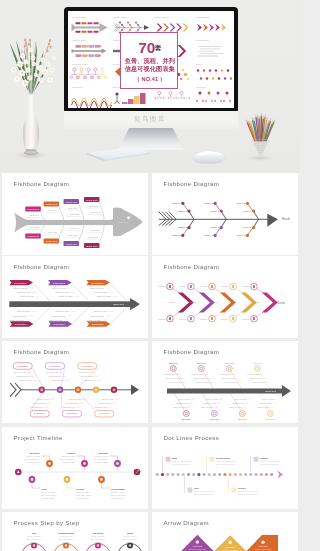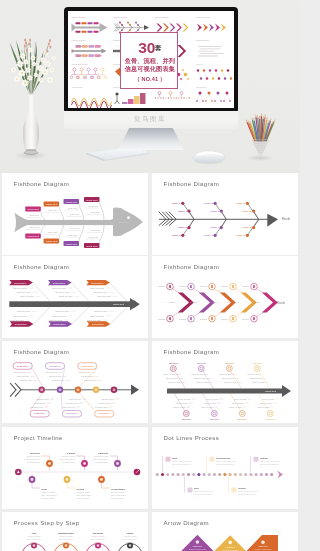--- a/index.html
+++ b/index.html
@@ -685,21 +685,21 @@
                 <circle cx="147" cy="90" r="1.1" fill="#9b4f9e" opacity=".6"></circle>
                 <circle cx="153" cy="90" r="1.1" fill="#9b4f9e" opacity=".6"></circle>
                 <circle cx="159" cy="82" r="1.5" fill="#c2317a"></circle>
                 <path d="M159 83.5 L156 89 M159 83.5 L162 89" stroke="#d0c2cb" stroke-width=".3"></path>
                 <circle cx="156" cy="90" r="1.1" fill="#c2317a" opacity=".6"></circle>
                 <circle cx="162" cy="90" r="1.1" fill="#c2317a" opacity=".6"></circle>
               </g>
             </svg>
           </div>
         <div class="titlecard">
-          <div class="tc-num"><span>30</span><span class="tc-unit">套</span></div>
+          <div class="tc-num"><span>70</span><span class="tc-unit">套</span></div>
           <div class="tc-l1">鱼骨、流程、并列</div>
           <div class="tc-l2">信息可视化图表集</div>
           <div class="tc-l3">（ NO.41 ）</div>
         </div>
       </div>
     </div>
     <div class="chin"></div>
         <div class="stand-foot"></div>
     <div class="watermark">觉鸟图库</div>
   </div>

